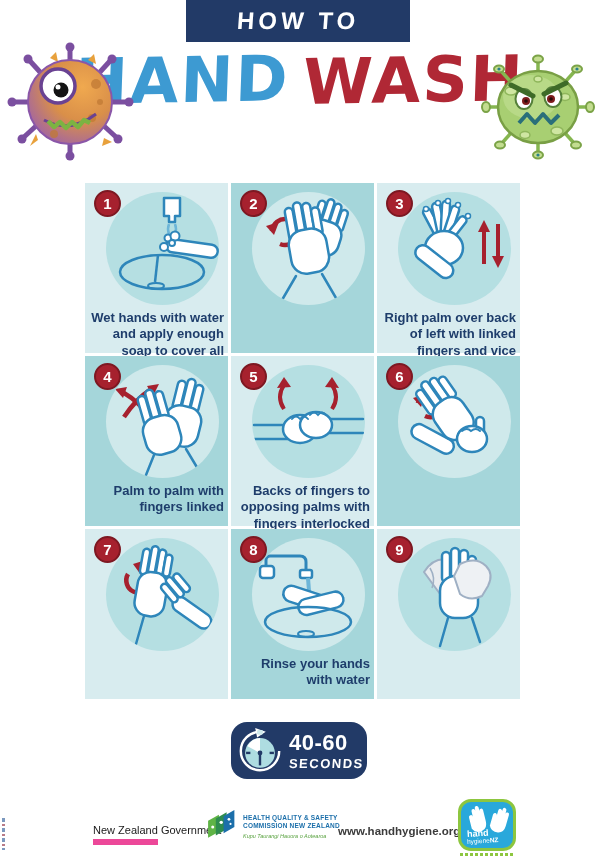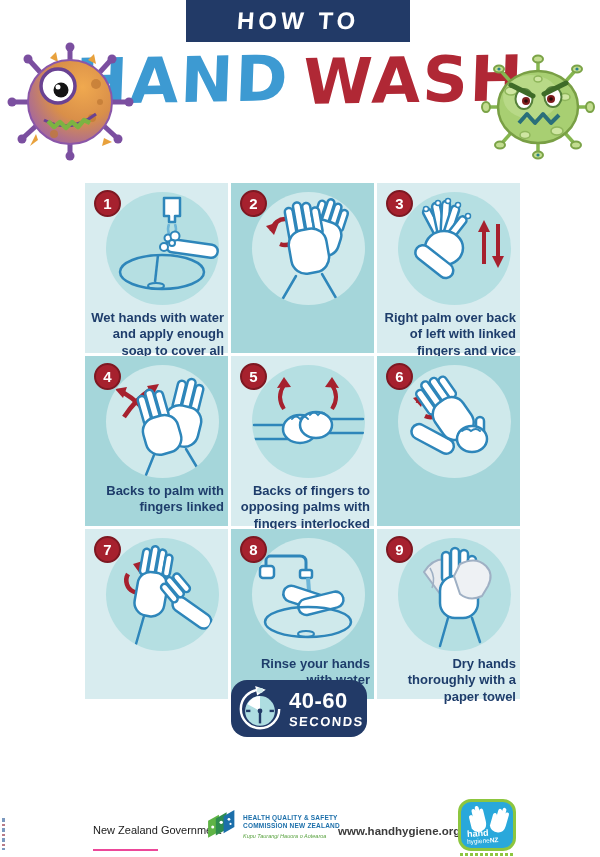--- a/index.html
+++ b/index.html
@@ -44,31 +44,31 @@
   }
   .cell.light .illus{background:var(--circle-on-light);}
   .cell.dark  .illus{background:var(--circle-on-dark);}
   .illus svg{width:100%;height:100%;display:block;}
   .caption{
     position:absolute;left:4px;right:4px;top:127px;text-align:right;
     font-size:13px;line-height:1.25;font-weight:bold;color:var(--caption-text);
   }
   
   .timer{
-    position:absolute;left:231px;top:680px;width:136px;height:57px;
+    position:absolute;left:231px;top:722px;width:136px;height:57px;
     background:var(--navy);border-radius:16px;display:flex;align-items:center;
   }
   .timer .stopwatch{width:48px;height:48px;margin-left:5px;flex:0 0 auto;}
   .timer .ttext{margin-left:5px;color:#fff;line-height:1;}
   .timer .range{font-size:22px;font-weight:800;letter-spacing:.5px;}
   .timer .unit{font-size:13px;font-weight:bold;letter-spacing:1.5px;margin-top:3px;transform:skewX(-4deg);}
   
   .footer{position:absolute;left:0;top:798px;width:600px;height:59px;}
   .govt{position:absolute;left:93px;top:26px;font-size:11px;color:#1a1a1a;white-space:nowrap;}
-  .govt .u{border-bottom:2px solid #ec4899;padding-bottom:13px;}
+  .govt .u{border-bottom:6px solid #ec4899;padding-bottom:3px;}
   .hqsc{position:absolute;left:205px;top:7px;display:flex;align-items:center;gap:4px;}
   .hqsc-mark{width:34px;height:44px;flex:0 0 auto;}
   .hqsc-lines{line-height:1.35;}
   .hqsc-l{font-size:6.5px;font-weight:bold;color:#1c6faa;letter-spacing:.2px;white-space:nowrap;}
   .hqsc-tag{font-size:5.5px;color:#58a23f;font-style:italic;margin-top:2px;white-space:nowrap;}
   .url{position:absolute;left:338px;top:27px;font-size:11.5px;font-weight:bold;color:#3b3b3b;}
   .hhnz{
     position:absolute;left:458px;top:1px;width:58px;height:52px;box-sizing:border-box;
     background:#29a8db;border:3px solid #8dc63f;border-radius:13px;overflow:hidden;
   }
@@ -288,21 +288,21 @@
       <g transform="rotate(-16 52 70)">
         <rect x="42" y="28" width="8" height="30" rx="4"></rect>
               <rect x="51" y="24" width="8" height="32" rx="4"></rect>
         <rect x="60" y="28" width="8" height="28" rx="4"></rect>
               <rect x="38" y="52" width="36" height="38" rx="14"></rect>
       </g>
       <path d="M48,90 L40,110 M80,84 L92,104" fill="none"></path>
     </g>
   </svg>
       </div>
-    <div class="caption">Backs to palm with fingers linked</div>
+    <div class="caption">Palm to palm with fingers linked</div>
   </div>
 
   <div class="cell light">
     <span class="badge">5</span>
     <div class="illus">
         <svg viewBox="0 0 113 113">
     <path d="M32,44 q-8,-12 0,-24" fill="none" stroke="#a6212e" stroke-width="4"></path>
     <polygon points="32,12 25,23 39,22" fill="#a6212e"></polygon>
     <path d="M80,44 q8,-12 0,-24" fill="none" stroke="#a6212e" stroke-width="4"></path>
     <polygon points="80,12 73,22 87,23" fill="#a6212e"></polygon>
@@ -401,21 +401,20 @@
       <rect x="44" y="14" width="8" height="30" rx="4"></rect>
             <rect x="53" y="10" width="8" height="32" rx="4"></rect>
       <rect x="62" y="12" width="8" height="30" rx="4"></rect>
             <rect x="70" y="18" width="8" height="24" rx="4"></rect>
       <rect x="42" y="38" width="38" height="42" rx="15"></rect>
       <path d="M50,80 L42,108 M74,80 L82,104" fill="none"></path>
     </g>
     <path d="M62,26 q16,-8 26,2 q8,8 2,20 l-6,10 q-12,6 -22,-2 l-6,-18 z" fill="#eef1f4" stroke="#9fb0c4" stroke-width="2"></path>
   </svg>
       </div>
-    <div class="caption">Dry hands thoroughly with a paper towel</div>
   </div>
 </div>
 
 <div class="timer">
   <svg class="stopwatch" viewBox="0 0 50 50">
     <path d="M25,5 A20,20 0 1 0 45,25" fill="none" stroke="#fff" stroke-width="2.5"></path>
     <polygon points="20,1 31,5 22,11" fill="#fff"></polygon>
     <rect x="22" y="3" width="6" height="5" rx="1.5" fill="#cfe9eb"></rect>
     <circle cx="25" cy="27" r="15.5" fill="#aedde1"></circle>
     <path d="M25,27 L25,11.5 A15.5,15.5 0 0 0 12,20 Z" fill="#fff"></path>

